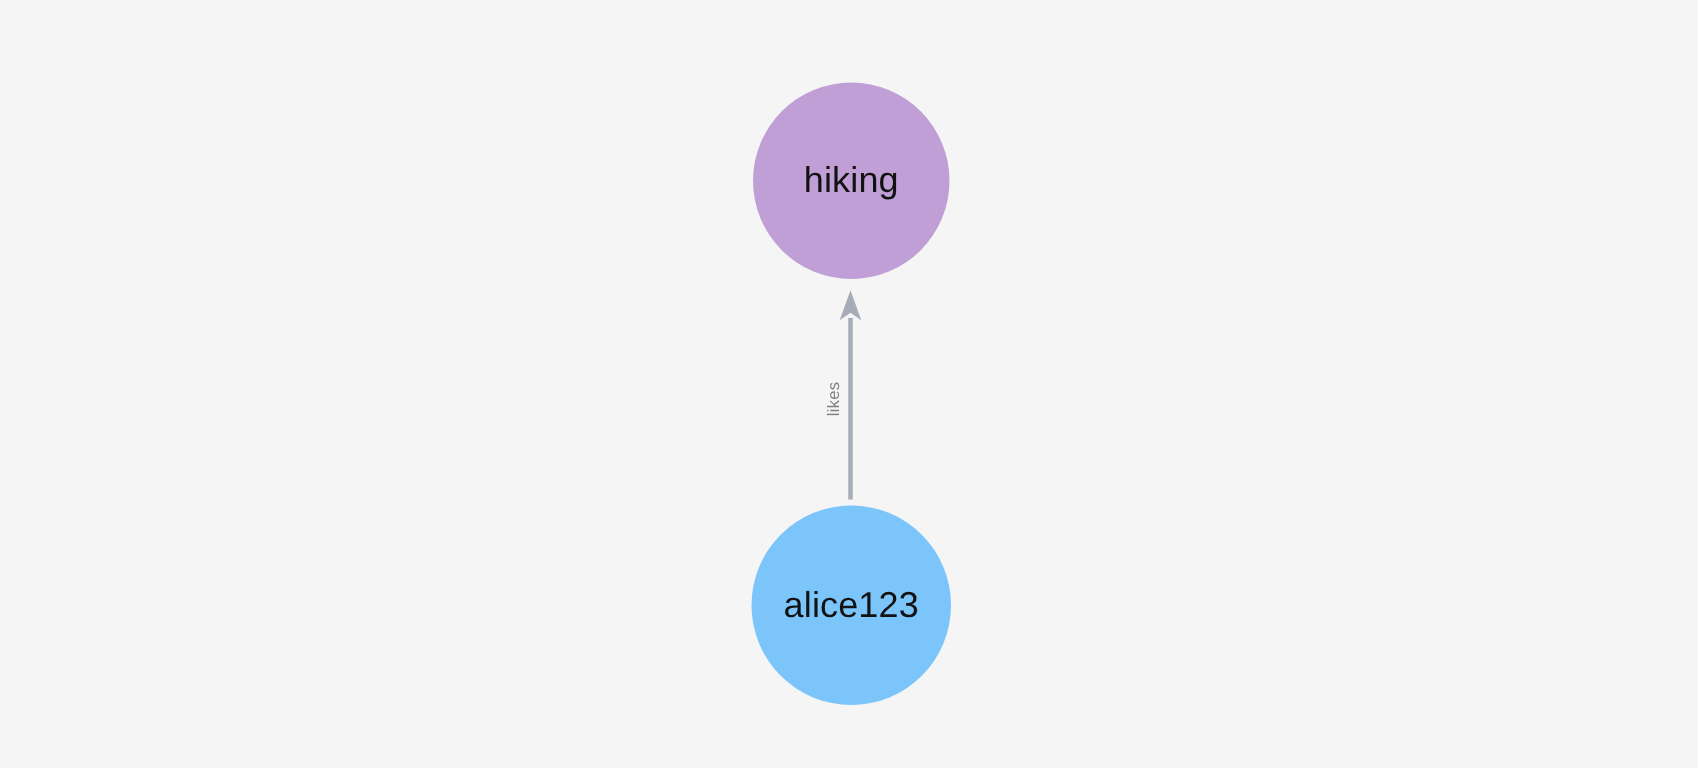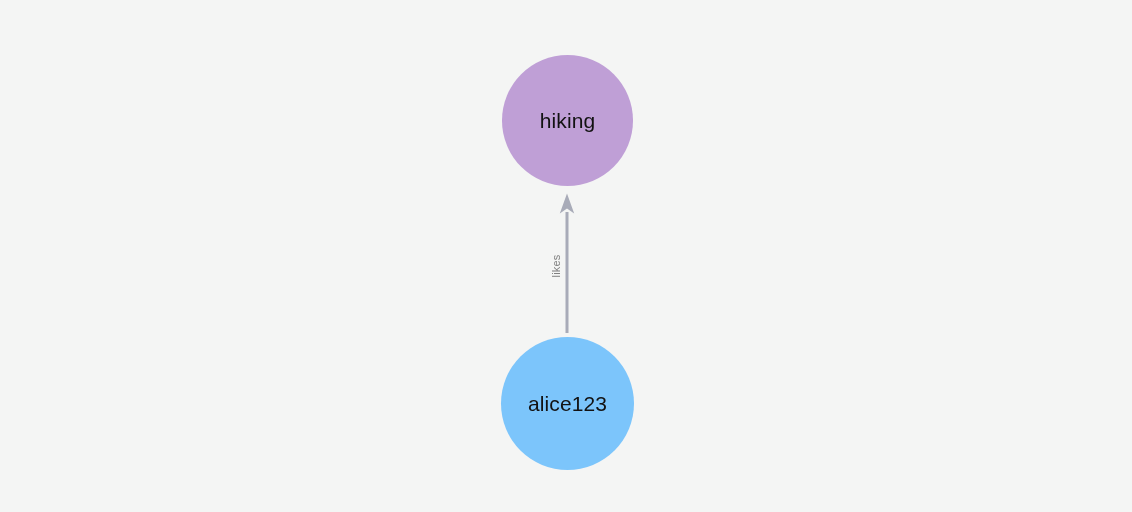--- a/index.html
+++ b/index.html
@@ -31,21 +31,21 @@
   .node-circle {
     position: absolute;
     border-radius: 50%;
     display: flex;
     align-items: center;
     justify-content: center;
     box-sizing: border-box;
   }
   .node-label {
     font-family: "Liberation Sans", sans-serif;
-    font-size: 21px;
+    font-size: 24px;
     color: #121212;
     line-height: 1;
     white-space: nowrap;
     letter-spacing: 0.1px;
     user-select: none;
   }
   #node-hiking {
     left: 502px;
     top: 55px;
     width: 131px;

